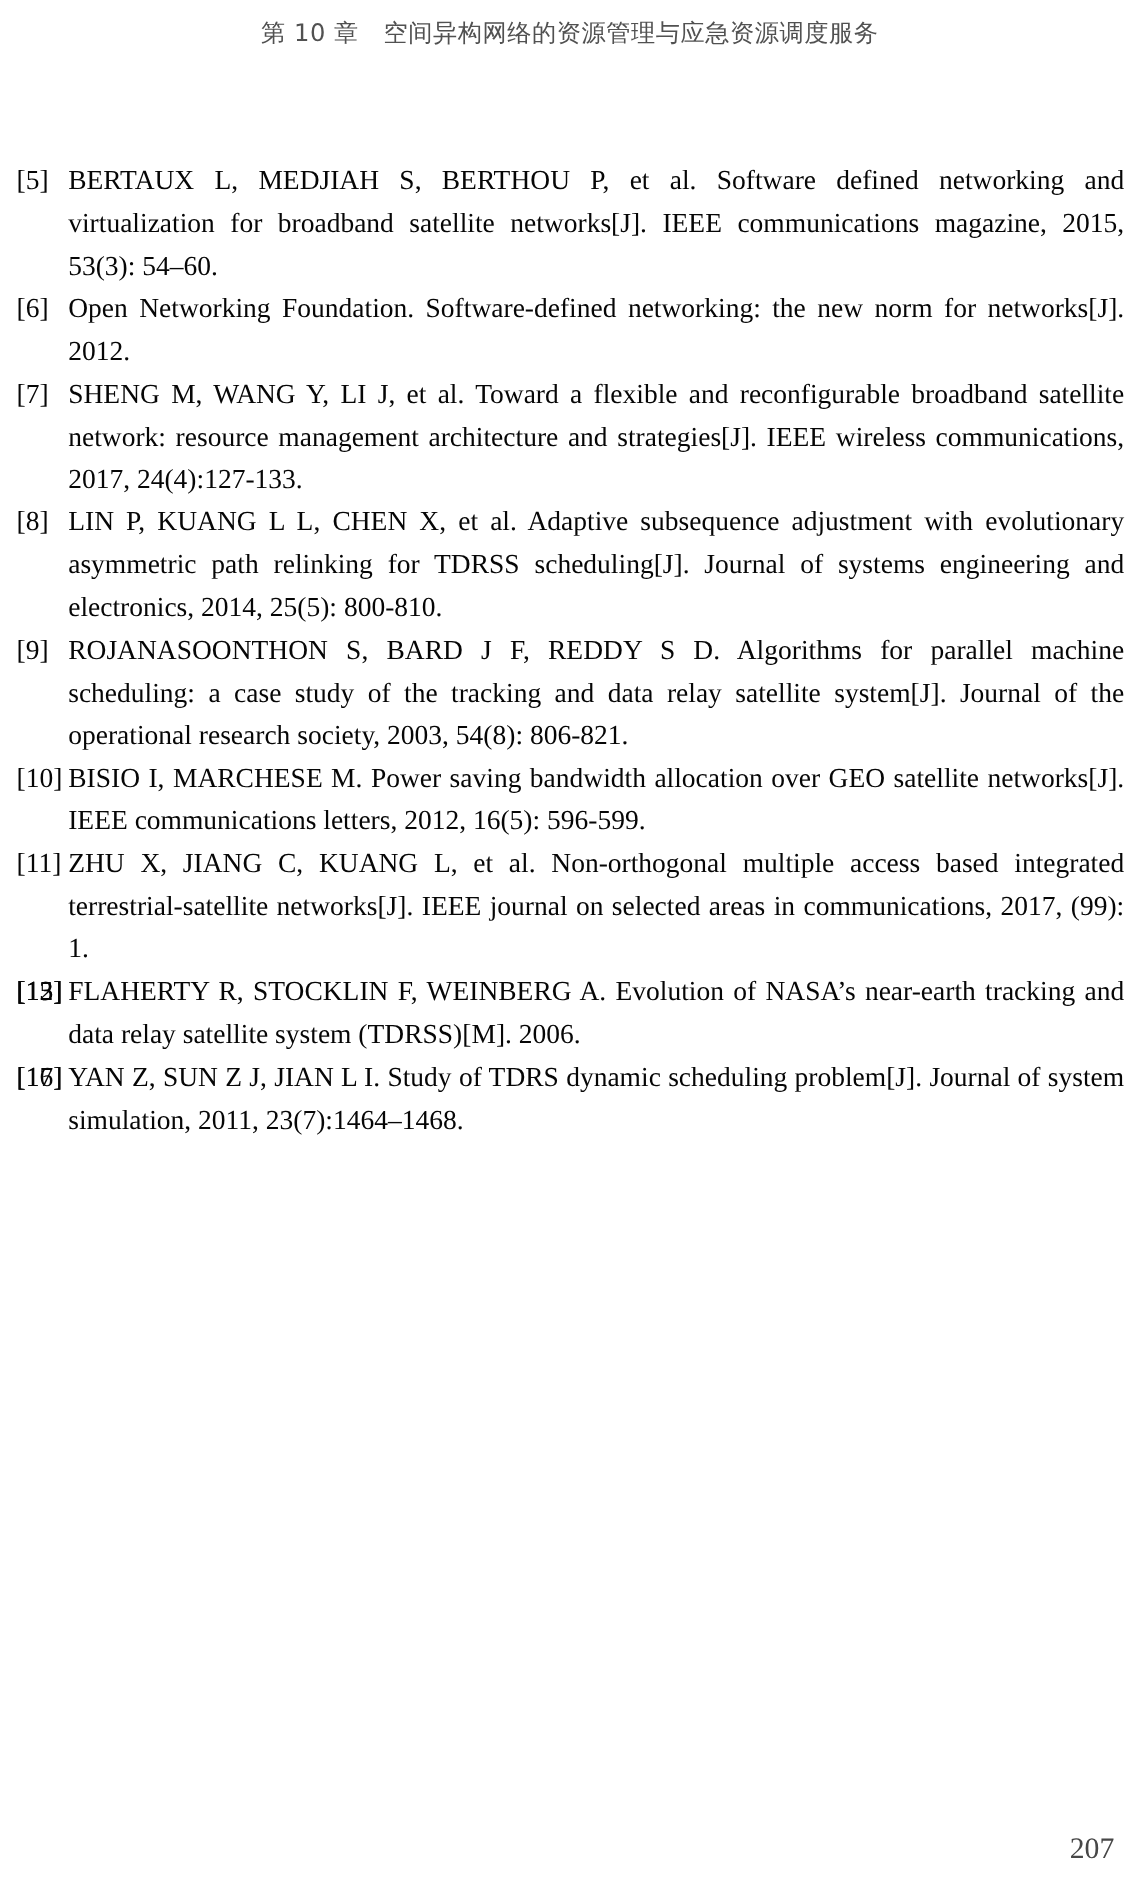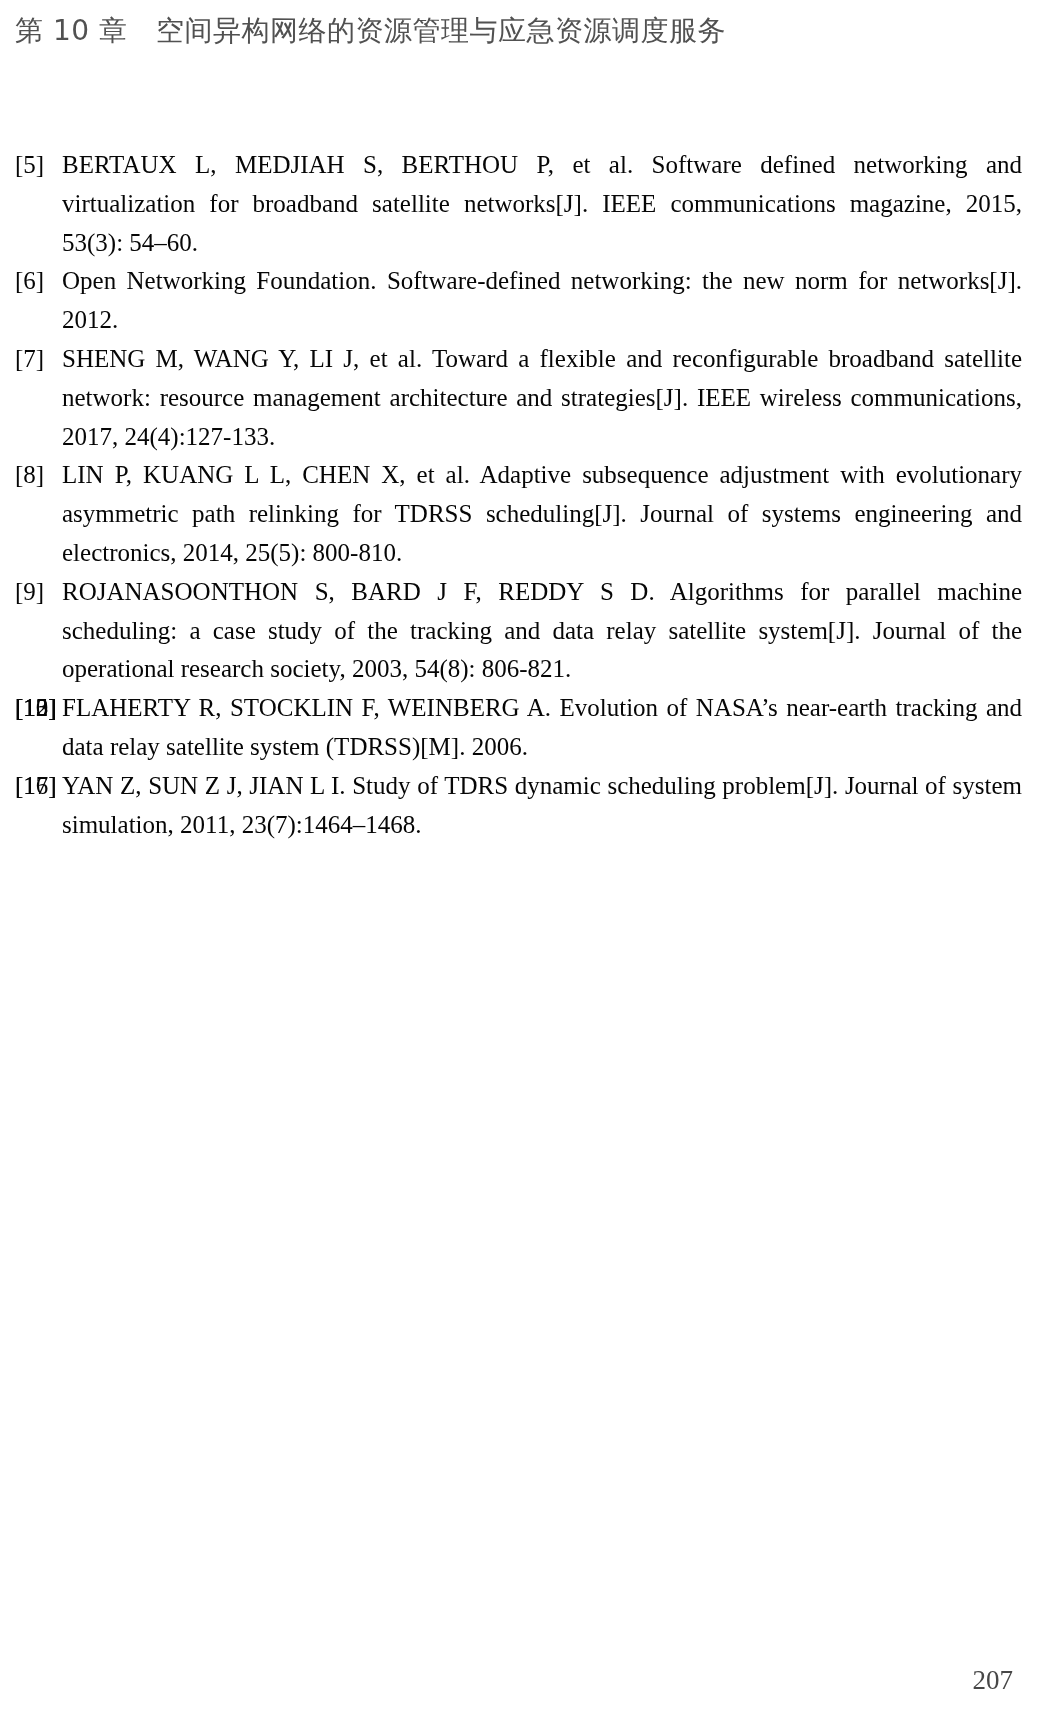--- a/index.html
+++ b/index.html
@@ -12,23 +12,23 @@
     height: 1717px;
     background: #ffffff;
     font-family: "Liberation Serif", serif;
     overflow: hidden;
   }
   .running-header {
     position: absolute;
     top: 17px;
     left: 15px;
     right: 16px;
-    text-align: left;
+    text-align: center;
     font-family: "DejaVu Sans", "Liberation Sans", sans-serif;
-    font-size: 28px;
+    font-size: 22px;
     line-height: 28px;
     color: #515151;
     letter-spacing: 0.5px;
     white-space: nowrap;
   }
   .ref-list {
     position: absolute;
     top: 146px;
     left: 15px;
     width: 1007px;
@@ -68,22 +68,23 @@
   <div class="ref-item"><span class="ref-label">[5]</span><span class="ref-text">BERTAUX L, MEDJIAH S, BERTHOU P, et al. Software defined networking and virtualization for broadband satellite networks[J]. IEEE communications magazine, 2015, 53(3): 54–60.</span></div>
 
   <div class="ref-item"><span class="ref-label">[6]</span><span class="ref-text">Open Networking Foundation. Software-defined networking: the new norm for networks[J]. 2012.</span></div>
 
   <div class="ref-item"><span class="ref-label">[7]</span><span class="ref-text">SHENG M, WANG Y, LI J, et al. Toward a flexible and reconfigurable broadband satellite network: resource management architecture and strategies[J]. IEEE wireless communications, 2017, 24(4):127-133.</span></div>
 
   <div class="ref-item"><span class="ref-label">[8]</span><span class="ref-text">LIN P, KUANG L L, CHEN X, et al. Adaptive subsequence adjustment with evolutionary asymmetric path relinking for TDRSS scheduling[J]. Journal of systems engineering and electronics, 2014, 25(5): 800-810.</span></div>
 
   <div class="ref-item"><span class="ref-label">[9]</span><span class="ref-text">ROJANASOONTHON S, BARD J F, REDDY S D. Algorithms for parallel machine scheduling: a case study of the tracking and data relay satellite system[J]. Journal of the operational research society, 2003, 54(8): 806-821.</span></div>
 
-  <div class="ref-item"><span class="ref-label">[10]</span></div>
+  <div class="ref-item"><span class="ref-label">[10]</span><span class="ref-text">BISIO I, MARCHESE M. Power saving bandwidth allocation over GEO satellite networks[J]. IEEE communications letters, 2012, 16(5): 596-599.</span></div>
 
+  <div class="ref-item"><span class="ref-label">[11]</span><span class="ref-text">ZHU X, JIANG C, KUANG L, et al. Non-orthogonal multiple access based integrated terrestrial-satellite networks[J]. IEEE journal on selected areas in communications, 2017, (99): 1.</span></div>
 
   <div class="ref-item"><span class="ref-label">[12]</span></div>
 
   <div class="ref-item"><span class="ref-label">[13]</span></div>
 
 
   <div class="ref-item"><span class="ref-label">[15]</span><span class="ref-text">FLAHERTY R, STOCKLIN F, WEINBERG A. Evolution of NASA’s near-earth tracking and data relay satellite system (TDRSS)[M]. 2006.</span></div>
 
   <div class="ref-item"><span class="ref-label">[16]</span></div>
 

